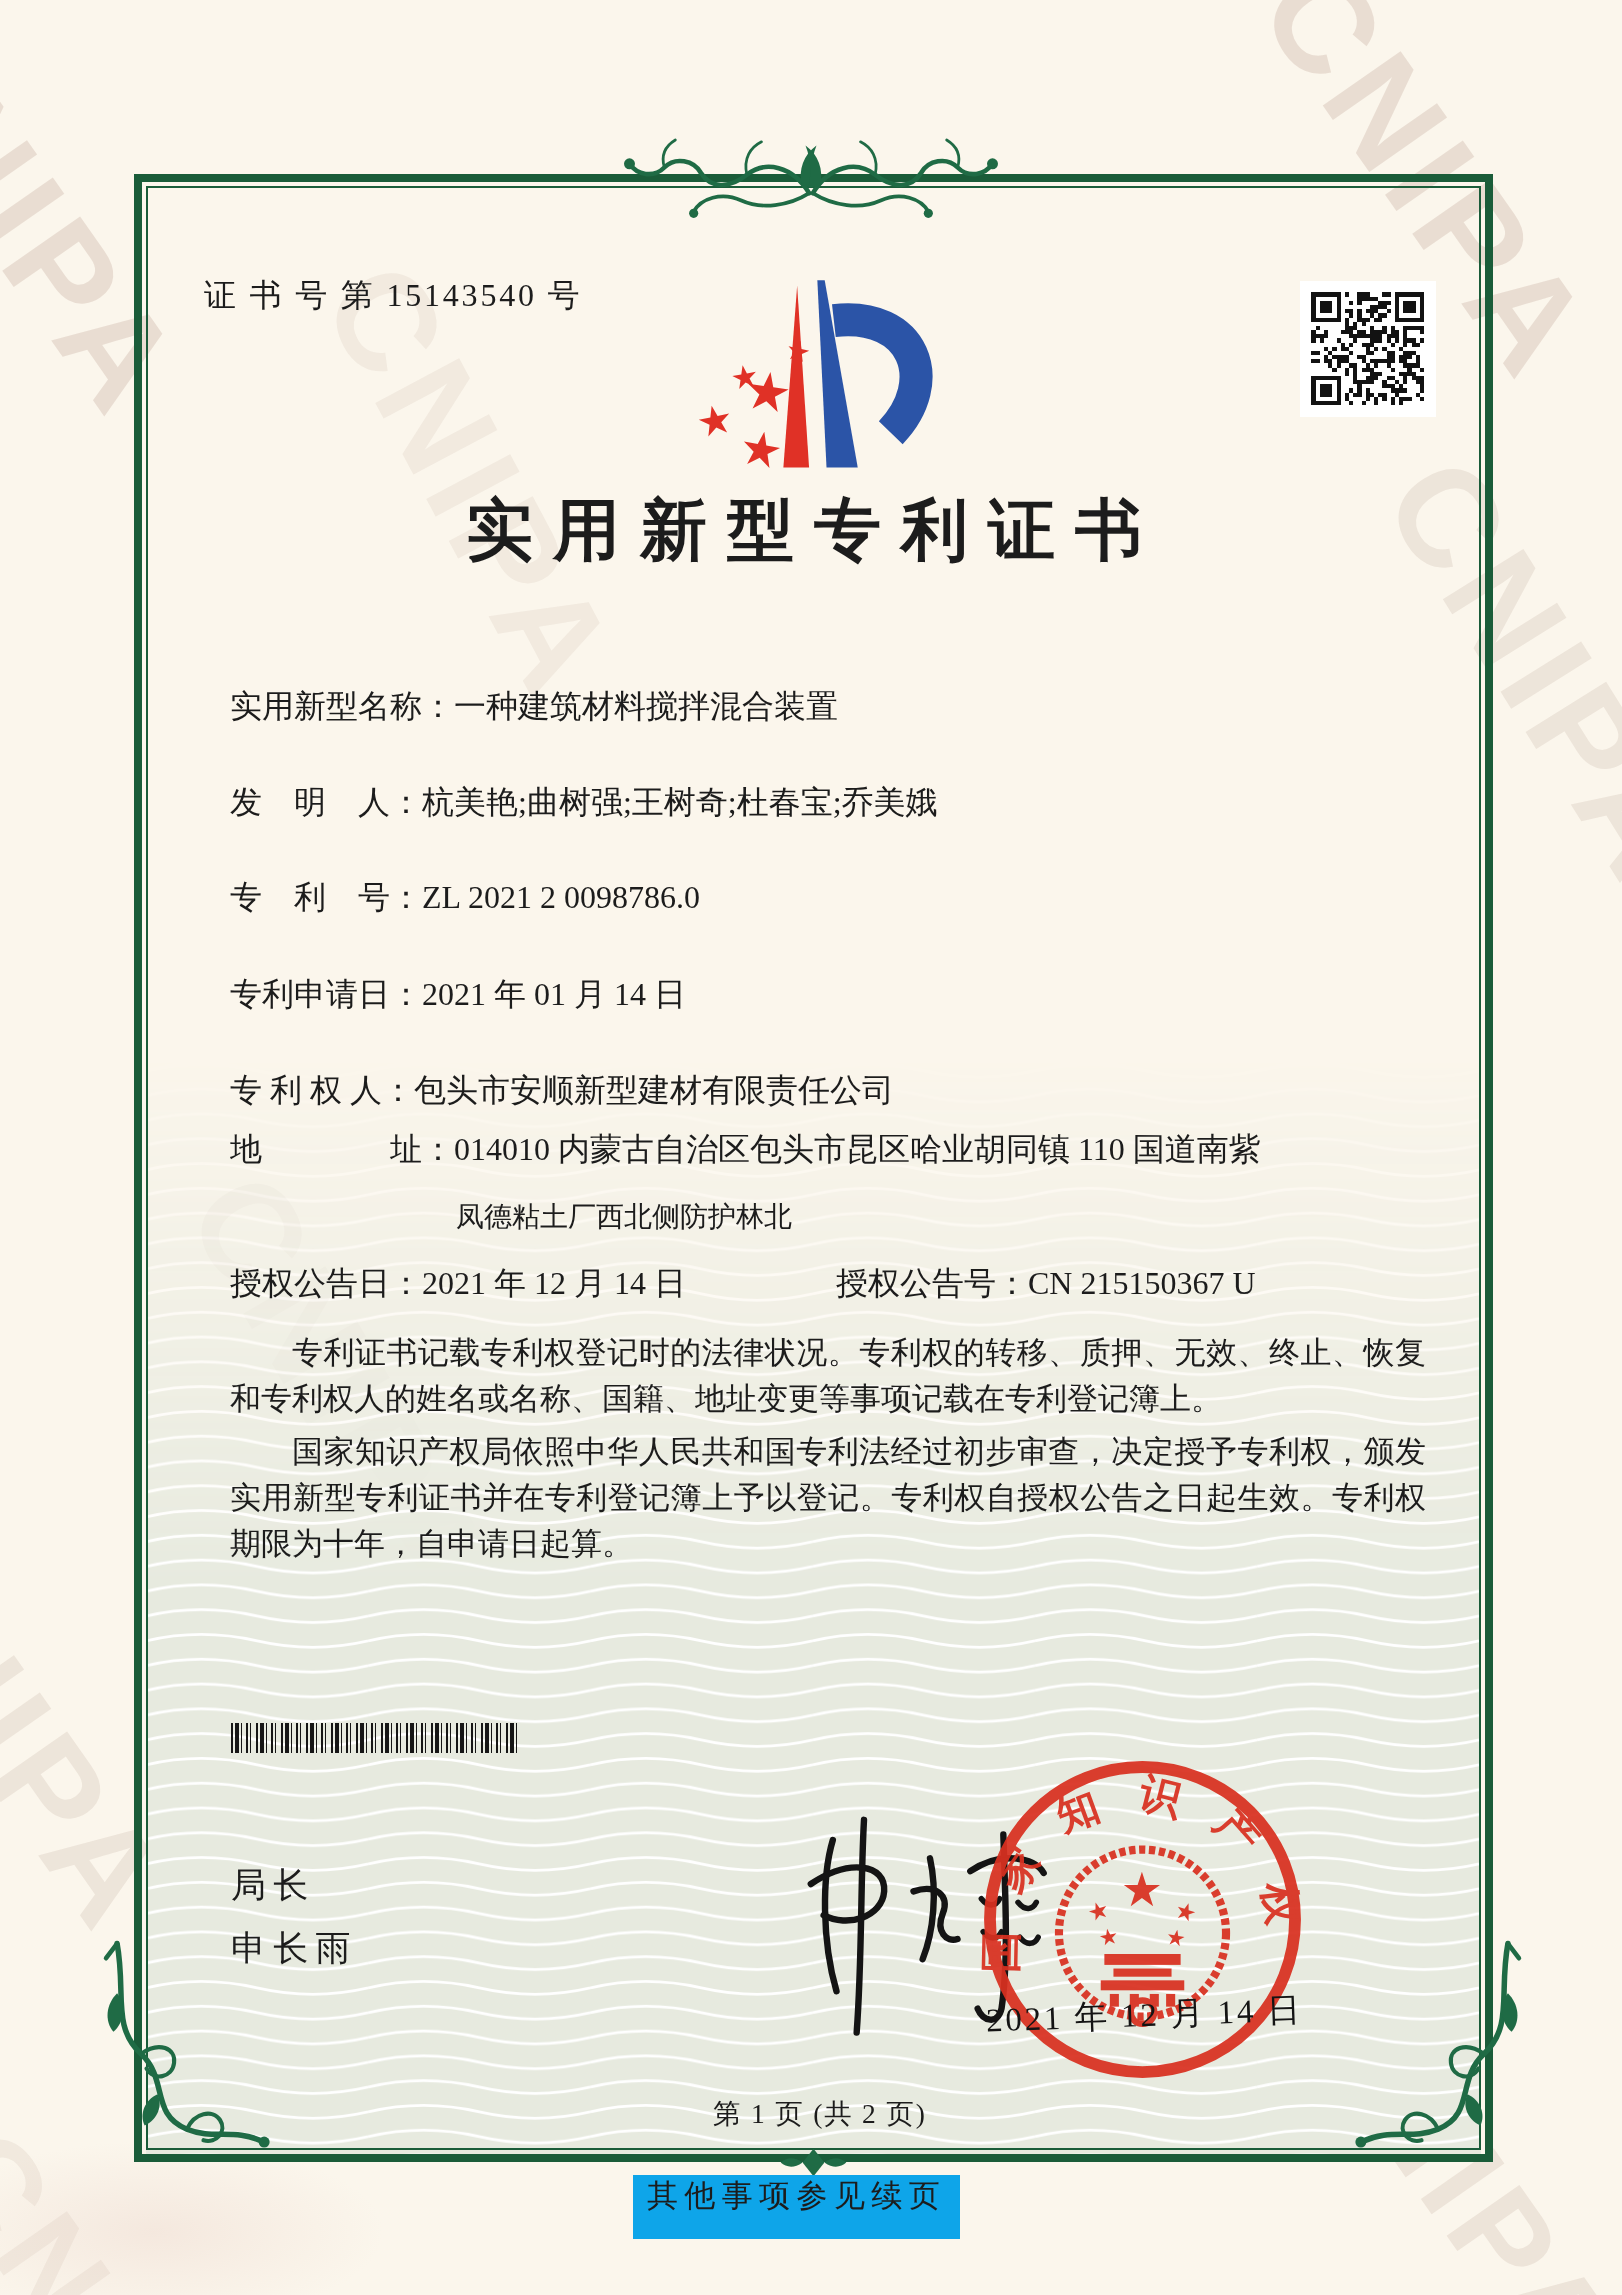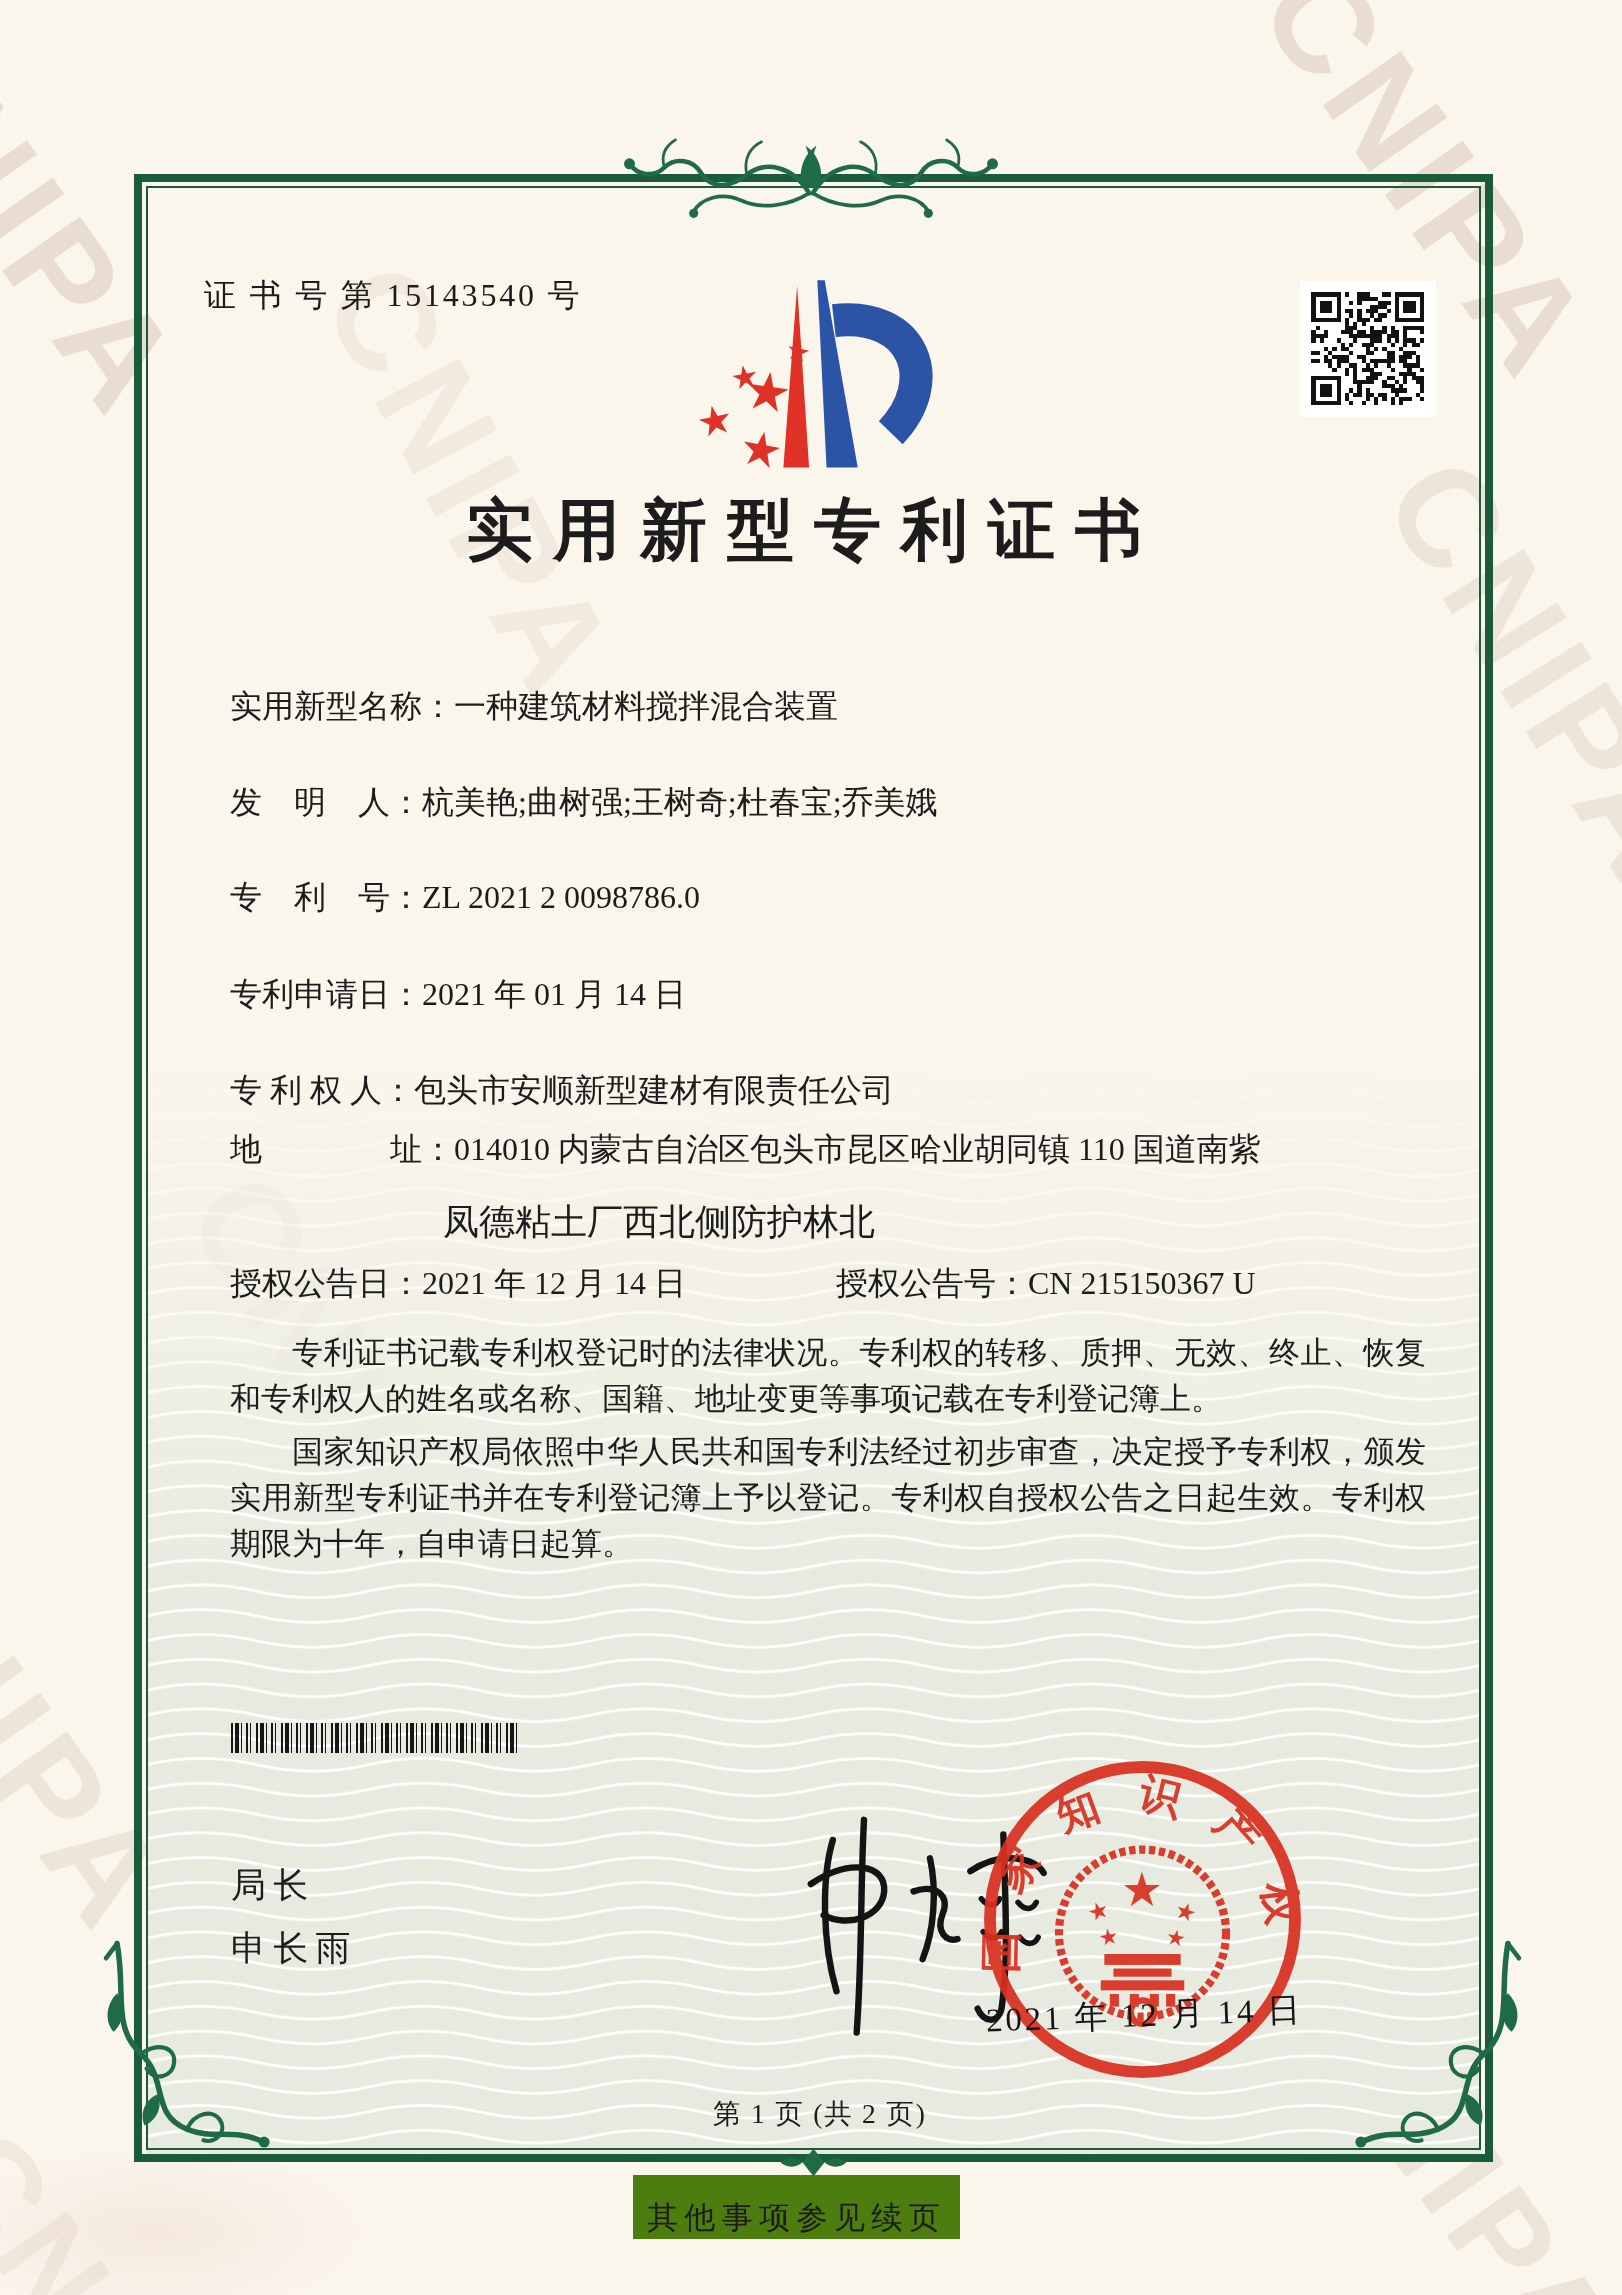--- a/index.html
+++ b/index.html
@@ -36,21 +36,21 @@
     background:radial-gradient(ellipse at 45% 55%,rgba(222,203,182,0.30),rgba(222,203,182,0) 70%);}
   .blob2{position:absolute;left:0px;top:2140px;width:386px;height:184px;
     background:radial-gradient(ellipse at 40% 50%,rgba(232,206,196,0.35),rgba(232,206,196,0) 70%);}
   
   .certno{position:absolute;left:204px;top:274px;font-size:32px;letter-spacing:2.8px;}
   .title{
     position:absolute;left:814px;top:485px;transform:translateX(-50%);
     font-size:67px;font-weight:700;letter-spacing:20px;white-space:nowrap;
   }
   .row{position:absolute;left:230px;font-size:32px;white-space:pre;}
-  .addr2{position:absolute;left:443px;font-size:36px;white-space:pre;text-align:center;}
+  .addr2{position:absolute;left:456px;font-size:28px;white-space:pre;text-align:center;}
   .grant2{position:absolute;left:836px;font-size:32px;white-space:pre;}
   .bodytext{
     position:absolute;left:230px;top:1330px;width:1196px;
     font-size:31px;line-height:46px;text-align:justify;
   }
   .bodytext p{margin:0 0 7.3px 0;text-indent:2em;}
   .barcode{
     position:absolute;left:231px;top:1723px;width:290px;height:30px;
     background:repeating-linear-gradient(90deg,
       #161616 0 1.8px,transparent 1.8px 3.7px,
@@ -63,21 +63,21 @@
     font-family:"Liberation Sans","DejaVu Sans",sans-serif;font-weight:500;}
   .director-name{position:absolute;left:231px;top:1925px;font-size:35px;letter-spacing:7.3px;
     font-family:"Liberation Sans","DejaVu Sans",sans-serif;font-weight:500;}
   .seal-date{
     position:absolute;left:961px;top:1993px;width:367px;text-align:center;
     font-size:33px;letter-spacing:2.8px;transform:rotate(-2deg);color:#141414;
   }
   .pageinfo{position:absolute;left:669px;top:2096px;font-size:27.5px;letter-spacing:1.8px;margin-left:44px;}
   .contbox{
     position:absolute;left:633px;top:2175px;width:327px;height:64px;
-    background:#4d7c0f;display:flex;align-items:flex-end;justify-content:center;
+    background:#0ea5e9;display:flex;align-items:flex-start;justify-content:center;
   }
   .contbox span{font-size:31px;letter-spacing:6.4px;}
 </style>
 </head>
 <body>
 
 <span class="wm" style="left:-51px;top:-27.5px;font-size:138px;transform:rotate(55deg);">CNIPA</span>
 <span class="wm" style="left:1359px;top:-64px;font-size:138px;transform:rotate(55deg);">CNIPA</span>
 <span class="wm" style="left:432px;top:239px;font-size:138px;transform:rotate(62deg);color:rgba(210,192,178,0.22);">CNIPA</span>
 <span class="wm" style="left:1488px;top:432px;font-size:138px;transform:rotate(58deg);color:rgba(206,188,176,0.30);">CNIPA</span>

